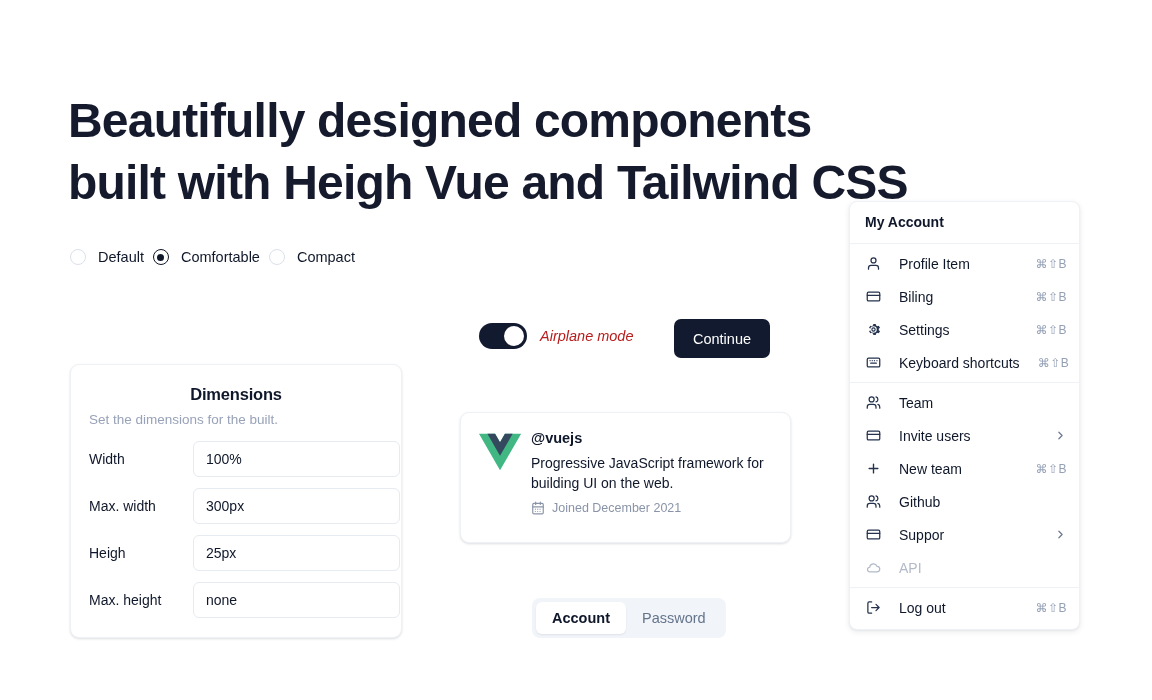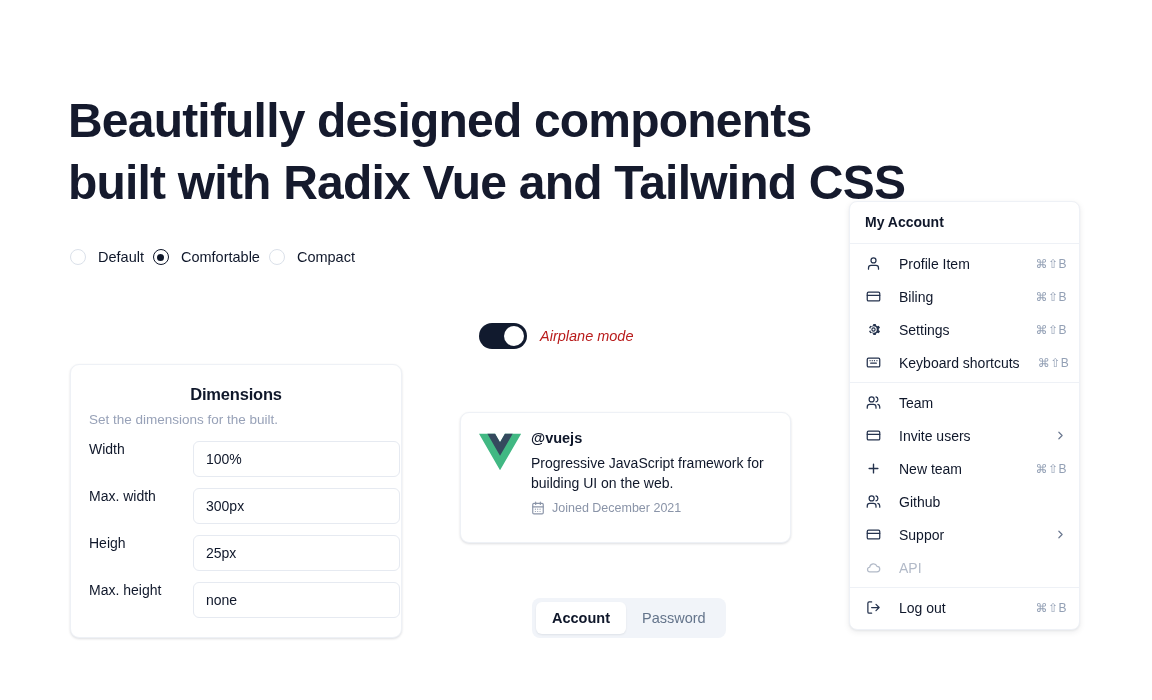--- a/index.html
+++ b/index.html
@@ -58,21 +58,21 @@
     width: 332px; height: 274px;
     background: #ffffff;
     border: 1px solid #eef1f6;
     border-radius: 9px;
     box-shadow: 0 1px 3px rgba(15,23,42,.09), 0 1px 2px rgba(15,23,42,.05);
     padding: 20px 18px 0 18px;
   }
   .dim-title { font-size: 16.5px; font-weight: 700; color: #0f172a; letter-spacing: -0.2px; text-align: center; }
   .dim-sub { margin-top: 8px; font-size: 13.5px; color: #98a2b8; }
   .dim-rows { margin-top: 14px; display: flex; flex-direction: column; gap: 11px; }
-  .dim-row { display: flex; align-items: flex-start; }
+  .dim-row { display: flex; align-items: center; }
   .dim-label { width: 104px; font-size: 14px; color: #0f172a; flex: 0 0 auto; }
   .dim-input {
     flex: 1 1 auto;
     height: 36px;
     border: 1px solid #e6eaf1;
     border-radius: 6px;
     background: #fff;
     padding: 0 12px;
     font-family: inherit;
     font-size: 14px;
@@ -195,21 +195,21 @@
   .menu-item .mi-chevron { flex: 0 0 auto; color: #6b7890; display: flex; align-items: center; }
   .icon-svg { display: block; }
 </style>
 </head>
 <body>
 
 <div class="page">
 
   <h1 class="heading">
     <span class="line">Beautifully designed components</span>
-    <span class="line">built with Radix Vue and Tailwind CSS</span>
+    <span class="line">built with Heigh Vue and Tailwind CSS</span>
   </h1>
 
   <div class="radio-group">
     <label class="radio-row">
       <span class="radio"></span>
       <span class="radio-label">Default</span>
     </label>
     <label class="radio-row">
       <span class="radio checked"></span>
       <span class="radio-label">Comfortable</span>
@@ -243,20 +243,21 @@
     </div>
   </div>
 
   <div class="switch-wrap">
     <span class="switch">
       <span class="knob"></span>
     </span>
     <span class="switch-label">Airplane mode</span>
   </div>
 
+  <button class="continue-btn">Continue</button>
 
   <div class="hover-card">
     <span class="vue-logo">
       <svg class="icon-svg" width="42" height="40" viewBox="0 0 261 226" aria-hidden="true">
         <path d="M161.1 0.3 130.6 53.1 100.1 0.3 0 0.3 130.6 226 261.2 0.3Z" fill="#41b883"></path>
         <path d="M161.1 0.3 130.6 53.1 100.1 0.3 52 0.3 130.6 136.4 209.2 0.3Z" fill="#35495e"></path>
       </svg>
     </span>
     <div class="hc-body">
       <div class="hc-handle">@vuejs</div>

